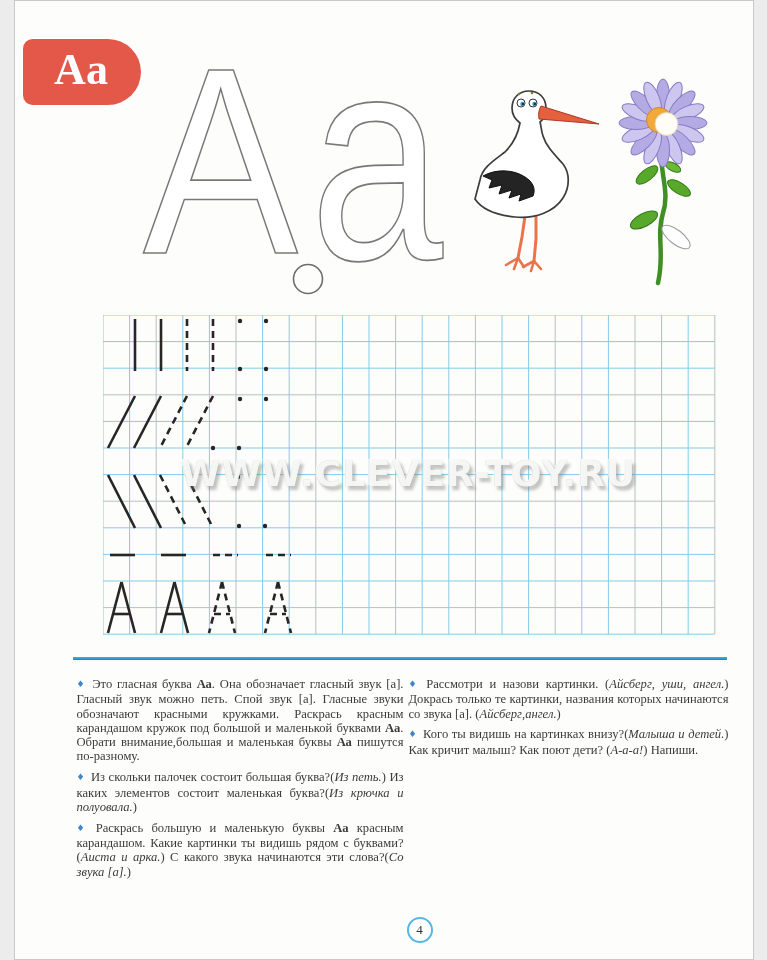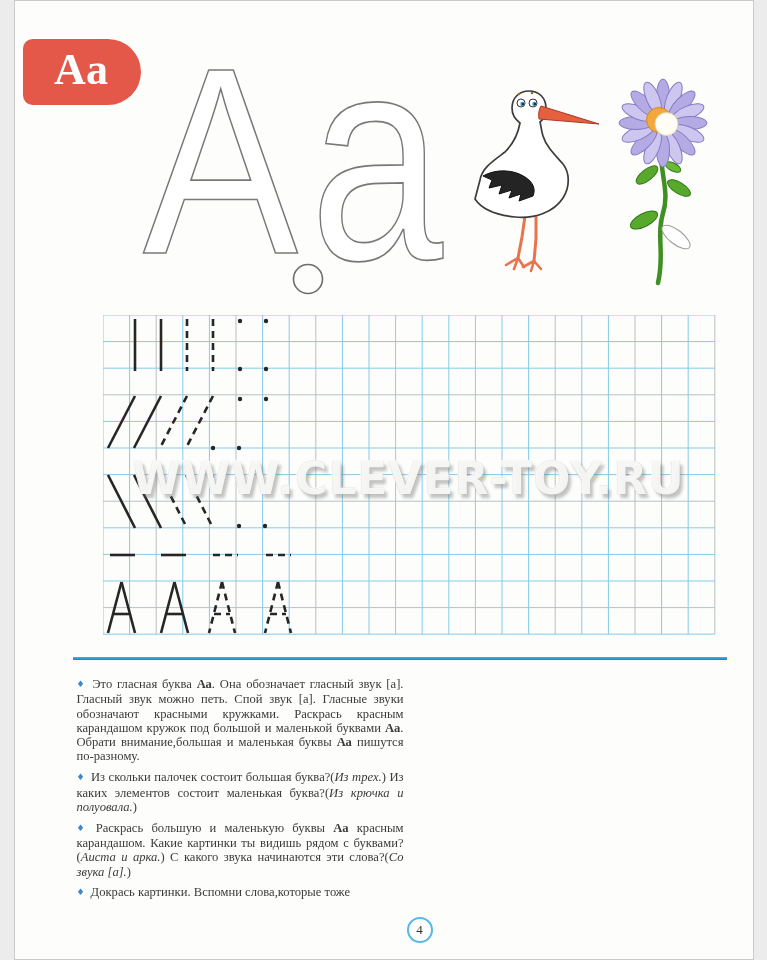--- a/index.html
+++ b/index.html
@@ -16,21 +16,21 @@
   .badge span{
     color:#fff;font-family:"Liberation Serif",serif;font-weight:bold;
     font-size:44px;line-height:1;padding-bottom:5px;letter-spacing:1px;
   }
   .letters-svg{position:absolute;left:108px;top:40px;}
   .stork-svg{position:absolute;left:458px;top:85px;}
   .flower-svg{position:absolute;left:598px;top:70px;}
   .grid-svg{position:absolute;left:88px;top:314px;}
   .watermark{
     position:absolute;left:84px;top:452px;width:620px;text-align:center;
-    font-family:"DejaVu Sans",sans-serif;font-weight:bold;font-size:44px;
+    font-family:"DejaVu Sans",sans-serif;font-weight:bold;font-size:36px;
     letter-spacing:1px;white-space:nowrap;
     color:rgba(251,251,250,0.93);
     text-shadow:3px 4px 3px rgba(110,110,110,0.40),0 0 1px rgba(140,140,140,0.55),-1px -1px 0 rgba(255,255,255,0.9);
     pointer-events:none;
   }
   .rule{position:absolute;left:58px;top:656px;width:654px;height:3px;
     background:linear-gradient(#45b2e2,#1286c4);}
   .col{
     position:absolute;top:676px;font-size:12.6px;line-height:14.3px;
     text-align:justify;color:#3b3b3b;
@@ -198,24 +198,25 @@
         <circle cx="162" cy="211" r="2.2" fill="#262626"></circle>
       </g>
   </svg>
 
   <div class="watermark">WWW.CLEVER-TOY.RU</div>
 
   <div class="rule"></div>
 
   <div class="col col-left" id="col-left">
       <p><span class="bullet">♦</span><span>Это гласная буква </span><b>Аа</b><span>. Она обозначает гласный звук [а]. Гласный звук можно петь. Спой звук [а]. Гласные звуки обозначают красными кружками. Раскрась красным карандашом кружок под большой и маленькой буквами </span><b>Аа</b><span>. Обрати внимание,большая и маленькая буквы </span><b>Аа</b><span> пишутся по-разному.</span></p>
-      <p><span class="bullet">♦</span><span>Из скольки палочек состоит большая буква?(</span><i>Из трех.</i><span>) Из каких элементов состоит маленькая буква?(</span><i>Из крючка и полуовала.</i><span>)</span></p>
+      <p><span class="bullet">♦</span><span>Из скольки палочек состоит большая буква?(</span><i>Из петь.</i><span>) Из каких элементов состоит маленькая буква?(</span><i>Из крючка и полуовала.</i><span>)</span></p>
       <p><span class="bullet">♦</span><span>Раскрась большую и маленькую буквы </span><b>Аа</b><span> красным карандашом. Какие картинки ты видишь рядом  с буквами?(</span><i>Аиста и арка.</i><span>) С какого звука начинаются эти слова?(</span><i>Со звука [а].</i><span>)</span></p>
-      <p><span class="bullet">♦</span><span>Докрась картинки. Вспомни слова,которые тоже</span></p>
     </div>
   <div class="col col-right" id="col-right">
+      <p><span class="bullet">♦</span><span>Рассмотри и назови картинки. (</span><i>Айсберг, уши, ангел.</i><span>) Докрась только те картинки, названия которых начинаются со звука [а]. (</span><i>Айсберг,ангел.</i><span>)</span></p>
+      <p><span class="bullet">♦</span><span>Кого ты видишь на картинках внизу?(</span><i>Малыша и детей.</i><span>) Как кричит малыш? Как поют дети? (</span><i>А-а-а!</i><span>) Напиши.</span></p>
     </div>
 
   <div class="page-num">
     <span>4</span>
   </div>
 
 </div>
 
 </body></html>

